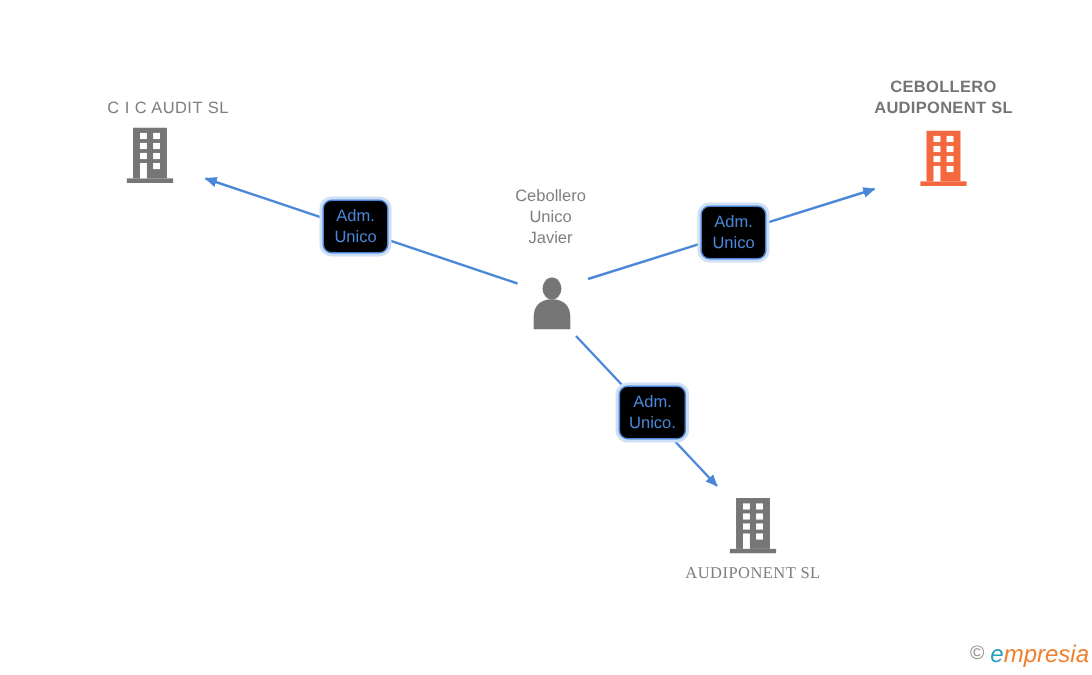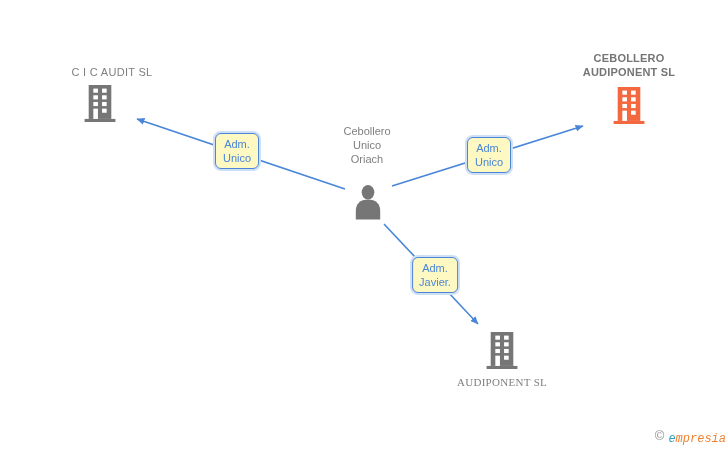--- a/index.html
+++ b/index.html
@@ -45,21 +45,21 @@
     line-height: 14px;
     text-align: center;
     white-space: nowrap;
   }
   .icon-wrap {
     transform: translateX(-50%);
     display: block;
   }
   .edge-label {
     transform: translate(-50%, -50%);
-    background: #fef9c3;
+    background: #000000;
     border: 1px solid #4a86d8;
     border-radius: 6px;
     box-shadow: 0 0 0 2px #cfe0f6;
     color: #4a86d8;
     font-size: 11px;
     line-height: 14px;
     text-align: center;
     padding: 3px 6px;
     min-width: 30px;
     white-space: nowrap;
@@ -70,23 +70,23 @@
     bottom: 4px;
     white-space: nowrap;
   }
   #watermark .copy {
     color: #8d8d8d;
     font-size: 13px;
     vertical-align: 2px;
     margin-right: 4px;
   }
   #watermark .brand {
-    font-family: Liberation Mono, monospace;
+    font-family: Liberation Sans, sans-serif;
     font-style: italic;
-    font-size: 12px;
+    font-size: 16px;
   }
   #watermark .brand .first { color: #2b9fbc; }
   #watermark .brand .rest  { color: #ef8232; }
 </style>
 </head>
 <body>
 
 <div id="canvas">
 
   <svg id="edges-svg">
@@ -135,21 +135,21 @@
       <rect x="8.5" y="16.5" width="4.5" height="4"></rect>
         <rect x="17" y="16.5" width="4.5" height="4"></rect>
       <rect x="8.5" y="23" width="4.5" height="10"></rect>
         <rect x="17" y="23" width="4.5" height="4"></rect>
     </g>
   </svg>
 
   <div class="abs person-label" style="left:367px; top:124px;text-align:center;">
     <div>Cebollero</div>
     <div>Unico</div>
-    <div>Oriach</div>
+    <div>Javier</div>
   </div>
   <svg class="abs icon-wrap" style="left:368px; top:184px;" width="32" height="36" viewBox="0 0 32 35">
     <g fill="#767676">
       <ellipse cx="16" cy="7.8" rx="6.3" ry="7.3"></ellipse>
       <path d="M16,15 C8,15 3.8,19.6 3.8,26.5 L3.8,35 L28.2,35 L28.2,26.5 C28.2,19.6 24,15 16,15 Z"></path>
     </g>
   </svg>
 
   <svg class="abs icon-wrap" style="left:502px; top:332px;" width="32" height="37" viewBox="0 0 30 36">
     <g fill="#767676">
@@ -172,20 +172,20 @@
   <div class="abs edge-label" style="left:237px; top:151px;">
     <div>Adm.</div>
     <div>Unico</div>
   </div>
   <div class="abs edge-label" style="left:489px; top:155px;">
     <div>Adm.</div>
     <div>Unico</div>
   </div>
   <div class="abs edge-label" style="left:435px; top:275px;">
     <div>Adm.</div>
-    <div>Javier.</div>
+    <div>Unico.</div>
   </div>
 
   <div id="watermark">
     <span class="copy">©</span><span class="brand"><span class="first">e</span><span class="rest">mpresia</span></span>
   </div>
 
 </div>
 
 </body></html>

